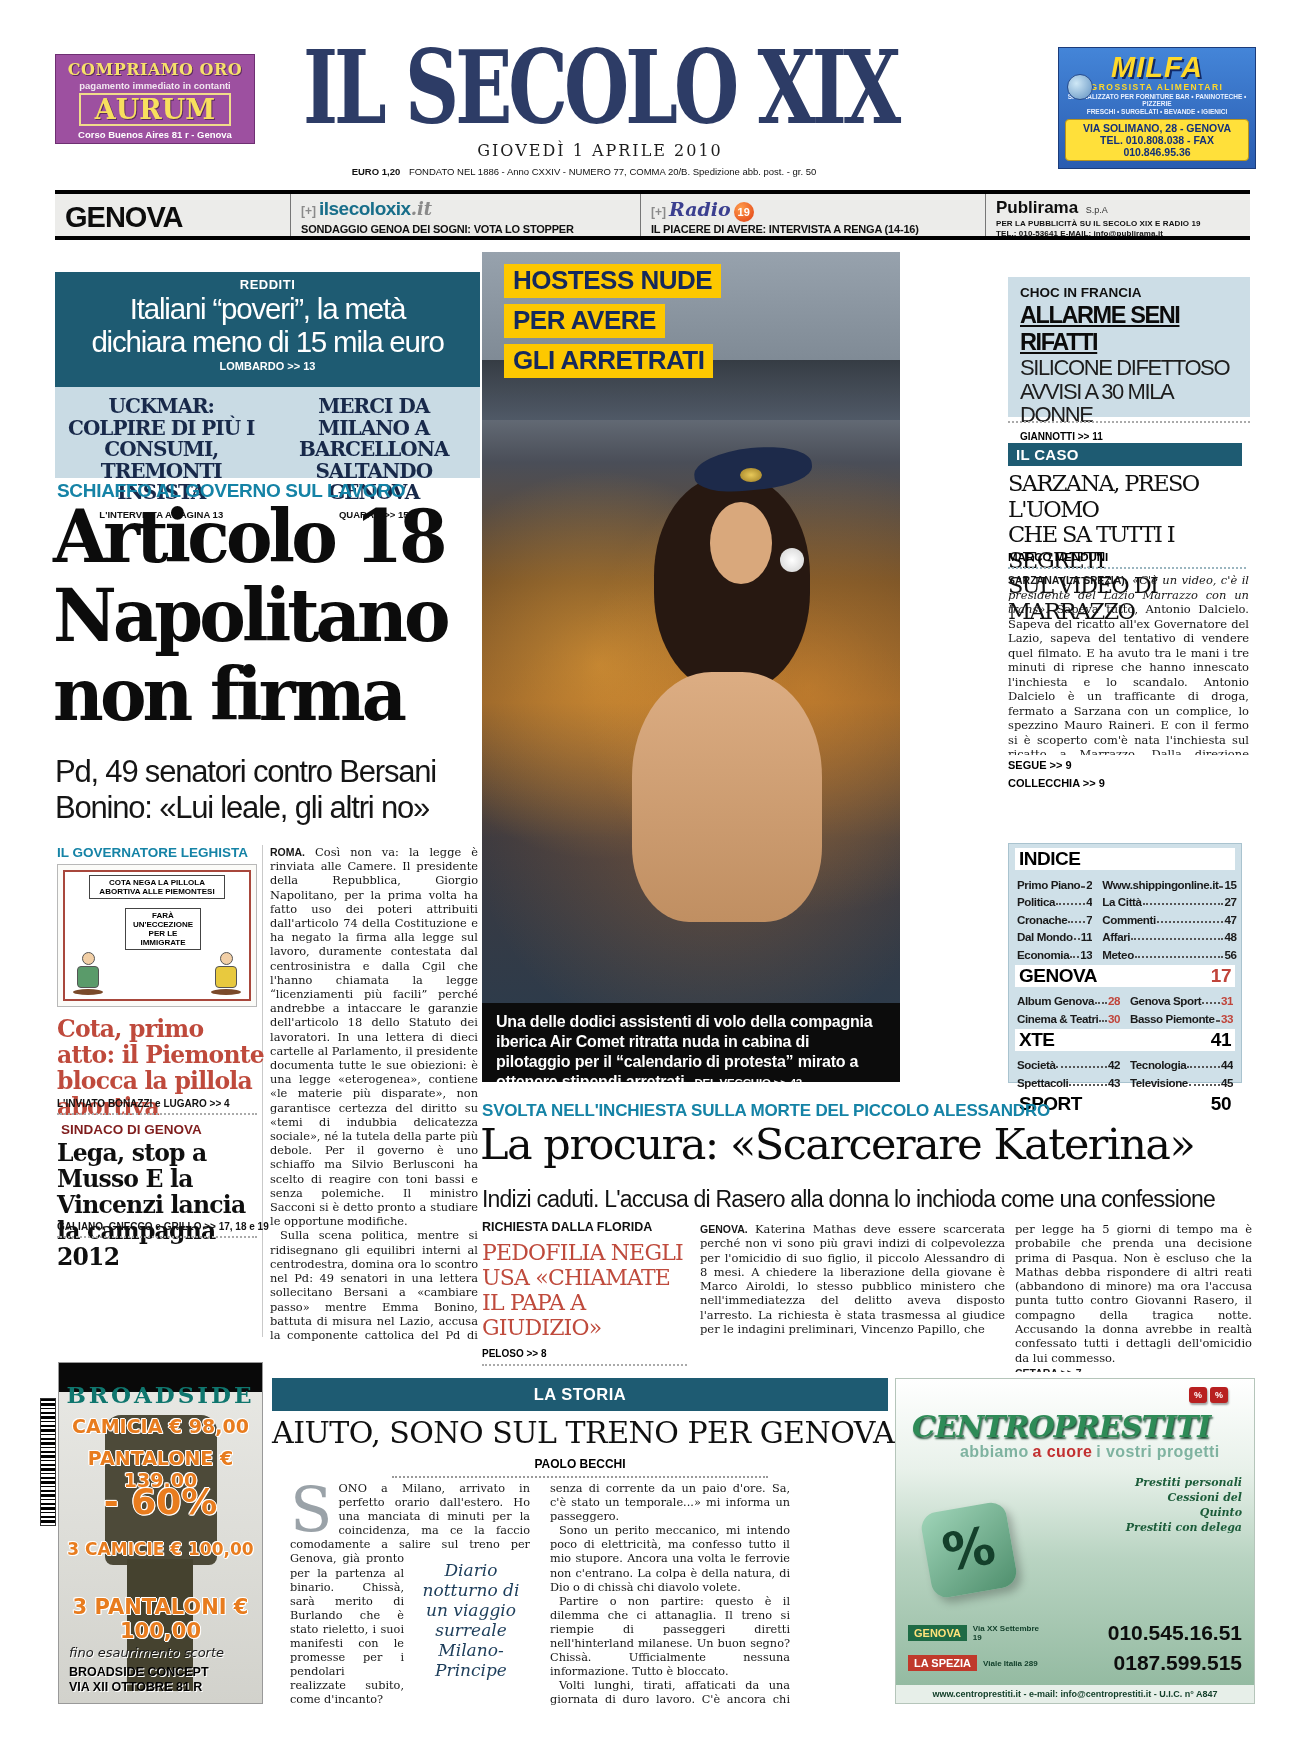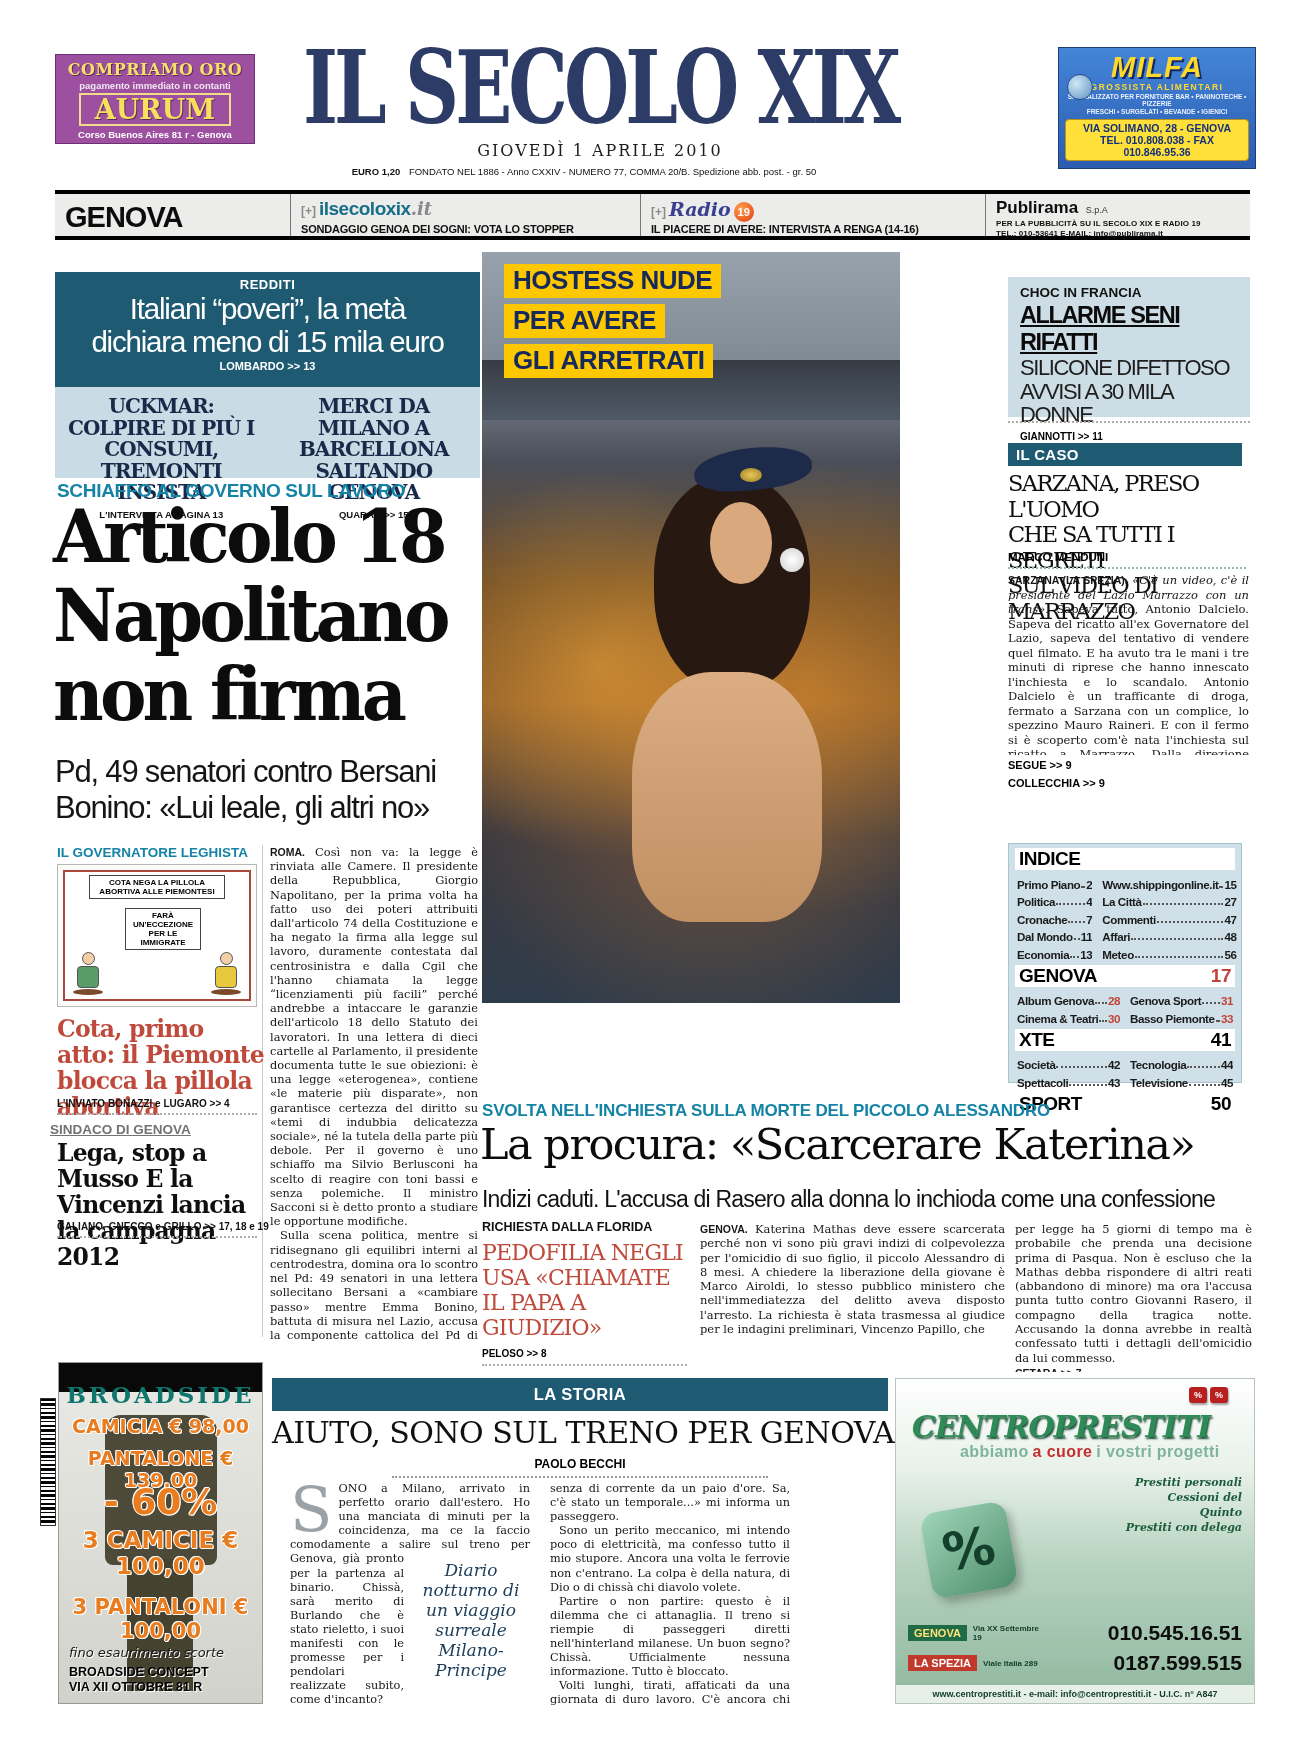--- a/index.html
+++ b/index.html
@@ -73,21 +73,21 @@
   .figl { left:8px; } .figr { right:8px; }
   .fig-head { width:13px; height:13px; border-radius:50%; background:#f2cfa6; border:1px solid #555; margin:0 auto; }
   .fig-body { width:22px; height:22px; border-radius:4px; margin:1px auto 0; border:1px solid #555; }
   .figl .fig-body { background:#5a9b6a; } .figr .fig-body { background:#e8c93e; }
   .fig-base { width:30px; height:6px; background:#7a4a2a; border-radius:50%; margin-top:1px; }
 
   .cota-h { left:57px; top:1016px; width:208px; font:700 23.5px "DejaVu Serif", serif; color:#bf4a3c; line-height:26px; letter-spacing:-0.8px; }
   .cota-by { left:57px; top:1098px; font:700 10px "Liberation Sans", sans-serif; color:#111; }
   .dotline { border-bottom:2px dotted #aaa; }
   .dl1 { left:57px; top:1113px; width:200px; }
-  .sind-label { left:50px; top:1122px; font:700 13.5px "Liberation Sans", sans-serif; color:#737373;text-decoration:underline; }
+  .sind-label { left:61px; top:1122px; font:700 13.5px "Liberation Sans", sans-serif; color:#7f1d1d; }
   .lega-h { left:57px; top:1140px; width:208px; font:700 23.5px "DejaVu Serif", serif; color:#0f0f0f; line-height:26px; letter-spacing:-0.8px; }
   .lega-by { left:57px; top:1221px; font:700 10px "Liberation Sans", sans-serif; color:#111; }
   .dl2 { left:57px; top:1236px; width:200px; }
 
   .article { left:270px; top:845px; width:208px; height:500px; font:400 11.4px "DejaVu Serif", serif; line-height:14.2px; text-align:justify; color:#161616; overflow:hidden; }
   .art-lead { font:700 10.5px "Liberation Sans", sans-serif; }
   .article p + p { text-indent:10px; }
 
   
   .photo { left:482px; top:252px; width:418px; height:751px; overflow:hidden;
@@ -150,21 +150,21 @@
   
   .barcode { left:40px; top:1398px; width:16px; height:128px; background:repeating-linear-gradient(180deg,#000 0 2px,#fff 2px 4px,#000 4px 7px,#fff 7px 9px,#000 9px 10px,#fff 10px 13px); border:1px solid #333; }
   .bc-num { left:60px; top:1524px; font:400 8px "DejaVu Sans Mono", monospace; transform:rotate(-90deg); transform-origin:left top; letter-spacing:1px; }
 
   .broadside { left:58px; top:1362px; width:205px; height:342px; border:1px solid #999; background:linear-gradient(180deg,#e9e9e5,#d2d2cc); }
   .bs-head { height:29px; background:#090909; color:#0f766e; text-align:center; font:700 23px "DejaVu Serif", serif; letter-spacing:3px; padding-top:18px; }
   .bs-torso { position:absolute; left:46px; top:52px; width:112px; height:150px; background:#4d4a39; border-radius:16px 16px 8px 8px; }
   .bs-legs { position:absolute; left:68px; top:196px; width:66px; height:132px; background:#45422f; }
   .bs-line { position:absolute; width:100%; text-align:center; color:#e87c1e; font-family:"DejaVu Sans", sans-serif; font-weight:700; text-shadow:1px 0 0 #fff,-1px 0 0 #fff,0 1px 0 #fff,0 -1px 0 #fff,1px 1px 0 #fff,-1px -1px 0 #fff; }
   .bsl1 { top:52px; font-size:19px; } .bsl2 { top:84px; font-size:19px; }
-  .bsl3 { top:118px; font-size:36px; } .bsl4 { top:164px; font-size:23px; } .bsl5 { top:232px; font-size:21px; }
+  .bsl3 { top:118px; font-size:36px; } .bsl4 { top:176px; font-size:17px; } .bsl5 { top:232px; font-size:21px; }
   .bs-note { position:absolute; top:282px; left:10px; font:italic 400 13px "DejaVu Sans", sans-serif; color:#1a1a1a; text-shadow:1px 1px 0 #fff; }
   .bs-addr { position:absolute; top:302px; left:10px; font:700 12.5px "Liberation Sans", sans-serif; color:#000; line-height:15px; text-shadow:1px 1px 0 #fff; }
 
   .storia-bar { left:272px; top:1378px; width:616px; height:33px; background:#1e5b72; color:#fff; text-align:center; font:700 16.5px "Liberation Sans", sans-serif; padding-top:7px; letter-spacing:0.5px; }
   .storia-h { left:272px; top:1415px; width:616px; text-align:center; font:400 30px "DejaVu Serif", serif; letter-spacing:-0.5px; color:#101010; white-space:nowrap; }
   .storia-by { left:392px; top:1457px; width:376px; text-align:center; font:700 12px "Liberation Sans", sans-serif; border-bottom:2px dotted #999; padding-bottom:5px; }
   .stcol { font:400 11.3px "DejaVu Serif", serif; line-height:14.1px; text-align:justify; color:#161616; overflow:hidden; }
   .stc1 { left:290px; top:1482px; width:240px; height:226px; }
   .stc2 { left:550px; top:1482px; width:240px; height:226px; }
   .dropcap { float:left; font:400 62px "DejaVu Serif", serif; color:#9aa2a8; line-height:50px; margin:3px 6px 0 0; }
@@ -320,20 +320,23 @@
     <div class="ph-badge"></div>
     <div class="ph-face"></div>
     <div class="ph-flower"></div>
     <div class="ph-body"></div>
     <div class="ht">
       <div class="ht-line">HOSTESS NUDE</div>
       <div class="ht-line">PER AVERE</div>
       <div class="ht-line">GLI ARRETRATI</div>
     </div>
   </div>
+  <div class="abs caption">
+    <span>Una delle dodici assistenti di volo della compagnia iberica Air Comet ritratta nuda in cabina di pilotaggio per il “calendario di protesta” mirato a ottenere stipendi arretrati</span><span class="cap-by">DEL VECCHIO &gt;&gt; 42</span>
+  </div>
 
   <div class="abs choc">
     <div class="choc-k">CHOC IN FRANCIA</div>
     <div class="choc-h">ALLARME SENI RIFATTI</div>
     <div class="choc-s">SILICONE DIFETTOSO</div>
     <div class="choc-s">AVVISI A 30 MILA DONNE</div>
     <div class="choc-b">GIANNOTTI &gt;&gt; 11</div>
   </div>
   <div class="abs dotline dl-choc"></div>
 

